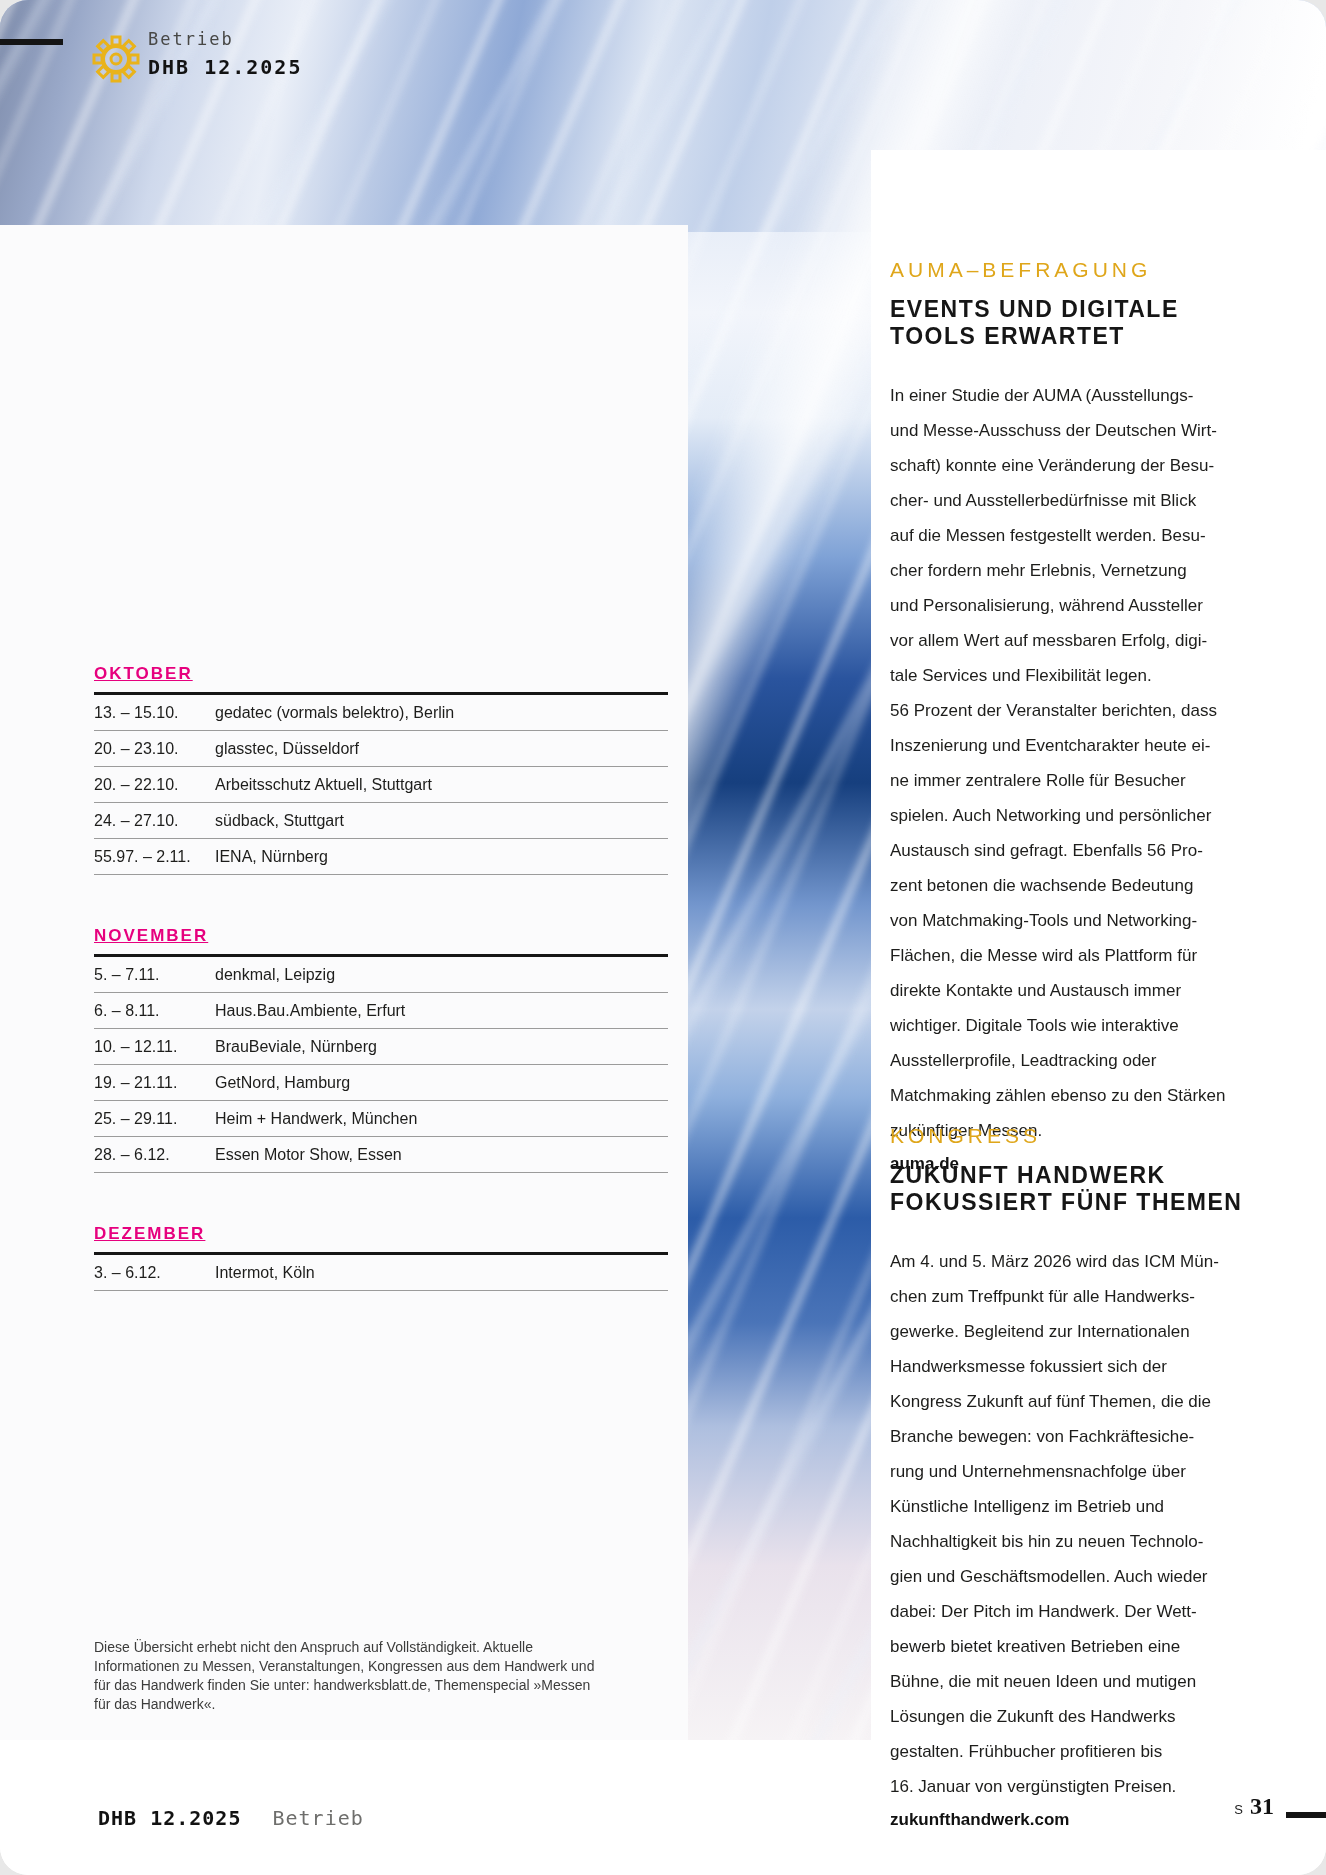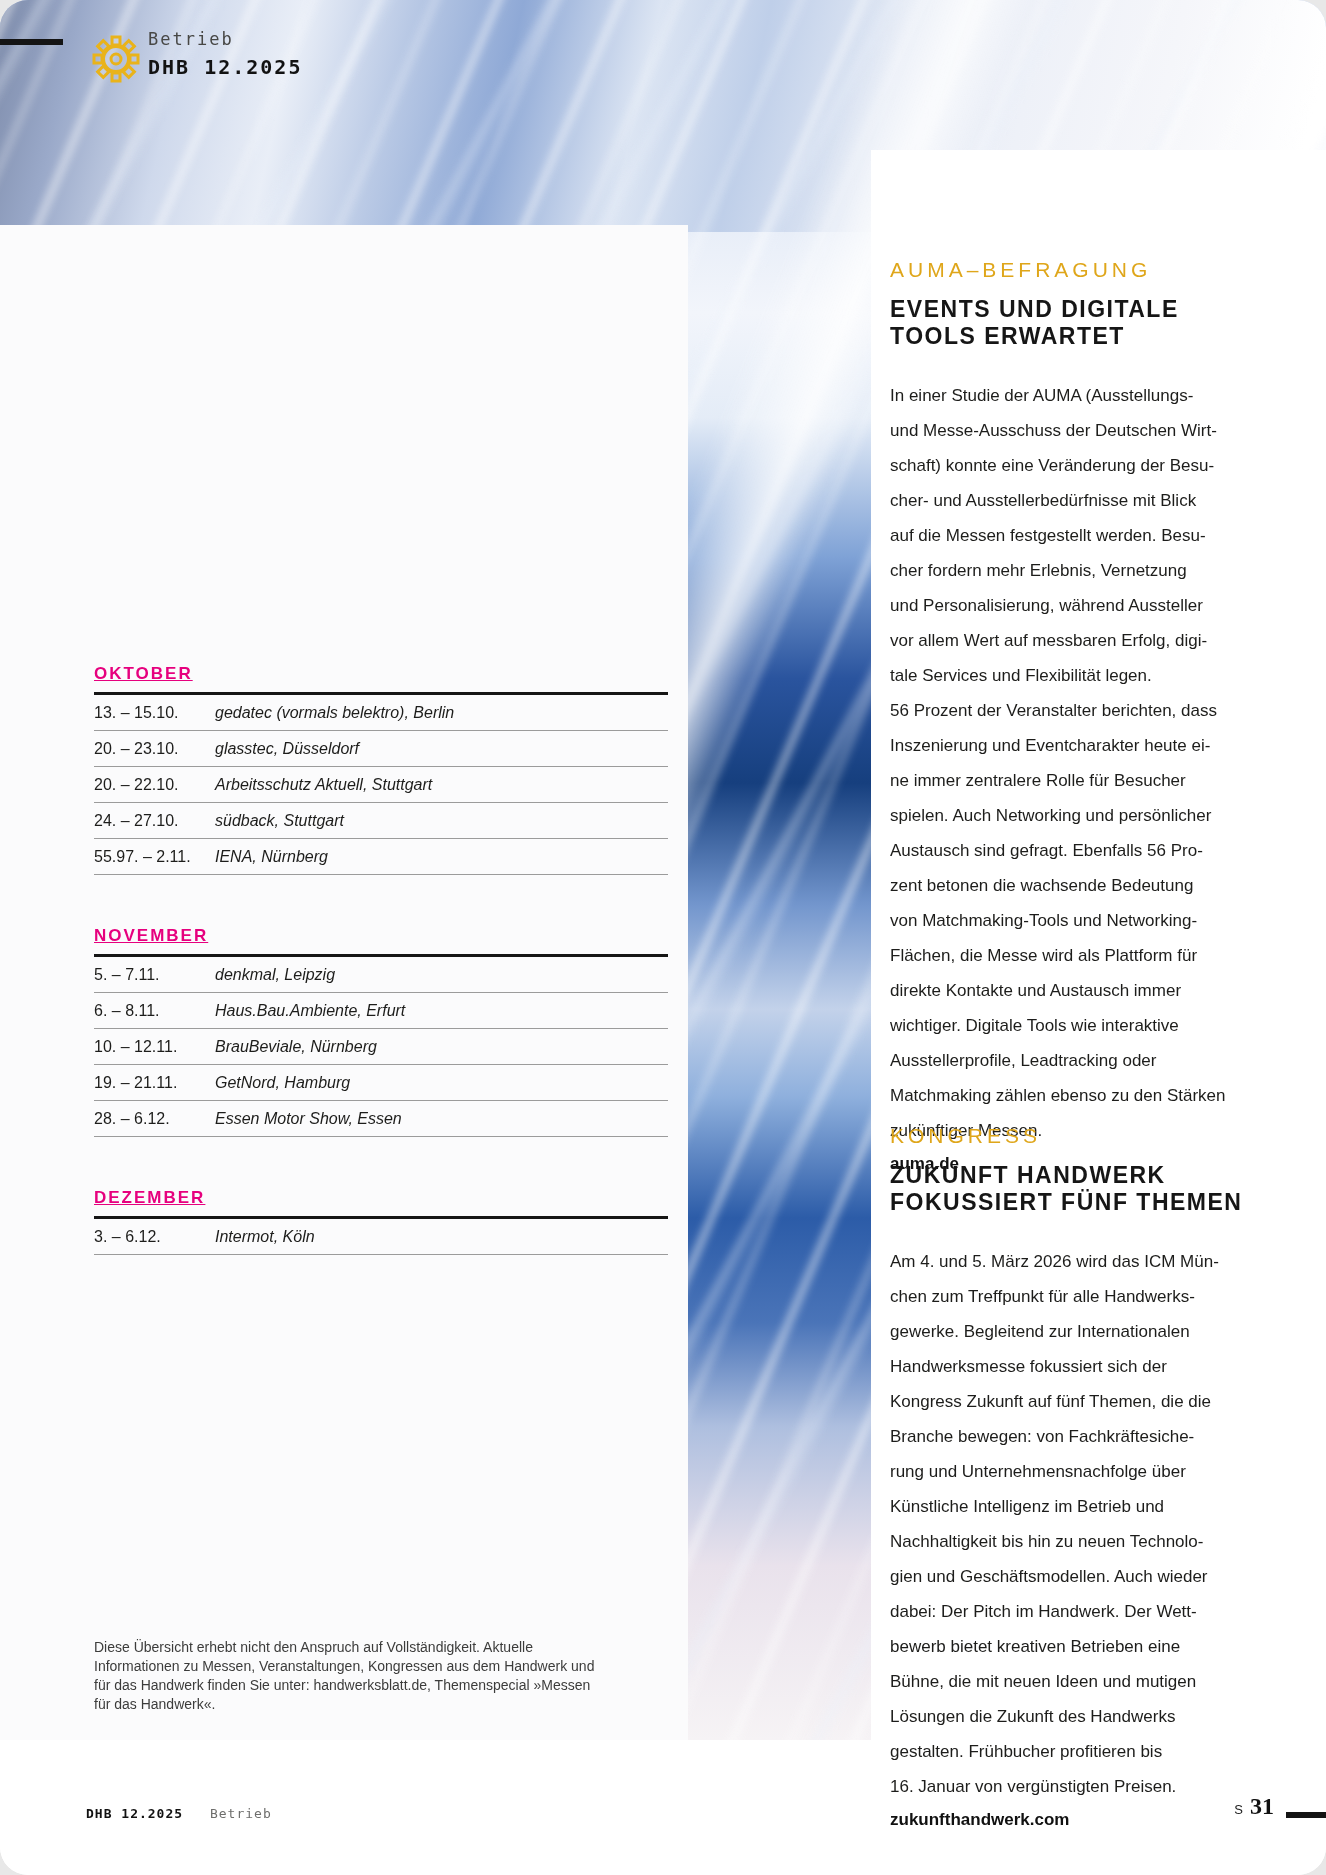--- a/index.html
+++ b/index.html
@@ -45,37 +45,37 @@
     font-size:20px;font-weight:bold;letter-spacing:2px;color:#121212;}
 
   
   .calendar{position:absolute;left:94px;top:664px;width:574px;}
   .cal-section{margin:0 0 51px 0;}
   .cal-month{font-size:17px;font-weight:bold;letter-spacing:2px;color:#e6007e;
     height:20px;line-height:20px;margin-bottom:8px;text-decoration:underline;}
   .cal-table{border-top:3px solid #161616;}
   .cal-row{display:flex;border-bottom:1px solid #9b9b9b;padding:9px 0 8px 0;}
   .cal-date{width:121px;font-size:16px;color:#1d1d1b;}
-  .cal-event{flex:1;font-size:16px;color:#1d1d1b;font-style:italic;}
+  .cal-event{flex:1;font-size:16px;color:#1d1d1b;}
 
   .note{position:absolute;left:94px;top:1638px;width:520px;font-size:14px;line-height:19px;
     color:#3c3c3b;white-space:pre-line;}
 
   
   .article{position:absolute;left:890px;width:395px;}
   .a1{top:258px;} .a2{top:1124px;}
   .a-kicker{font-size:21px;line-height:24px;letter-spacing:4px;color:#dfa61a;margin:0 0 14px 0;}
   .a-title{font-size:23px;line-height:27px;font-weight:bold;letter-spacing:1.5px;color:#161616;
     margin:0 0 28px 0;white-space:pre-line;}
   .a-body{font-size:17px;line-height:35px;color:#1d1d1b;margin:0;white-space:pre-line;}
   .a-link{font-size:17px;line-height:28px;font-weight:bold;color:#111111;margin-top:2px;}
 
   
-  .footer-left{position:absolute;left:86px;top:1806px;font-family:"DejaVu Sans Mono",monospace;
-    font-size:13px;letter-spacing:1px;}
+  .footer-left{position:absolute;left:98px;top:1806px;font-family:"DejaVu Sans Mono",monospace;
+    font-size:20px;letter-spacing:1px;}
   .footer-issue{font-weight:bold;color:#121212;margin-right:18px;}
   .footer-section{color:#6e6e6c;}
   .pageno{position:absolute;right:52px;top:1793px;display:flex;align-items:baseline;gap:7px;}
   .pageno-s{font-size:13px;color:#222;}
   .pageno-n{font-size:24px;font-weight:bold;color:#111;font-family:Liberation Serif, serif;}
   .endbar{position:absolute;right:0;top:1812px;width:40px;height:6px;background:#141414;}
 </style>
 </head>
 <body>
 
@@ -147,20 +147,24 @@
             <div class="cal-date">6. – 8.11.</div>
             <div class="cal-event">Haus.Bau.Ambiente, Erfurt</div>
           </div>
           <div class="cal-row">
             <div class="cal-date">10. – 12.11.</div>
             <div class="cal-event">BrauBeviale, Nürnberg</div>
           </div>
           <div class="cal-row">
             <div class="cal-date">19. – 21.11.</div>
             <div class="cal-event">GetNord, Hamburg</div>
+          </div>
+          <div class="cal-row">
+            <div class="cal-date">25. – 29.11.</div>
+            <div class="cal-event">Heim + Handwerk, München</div>
           </div>
           <div class="cal-row">
             <div class="cal-date">28. – 6.12.</div>
             <div class="cal-event">Essen Motor Show, Essen</div>
           </div>
         </div>
       </div>
       <div class="cal-section">
         <div class="cal-month">DEZEMBER</div>
         <div class="cal-table">

